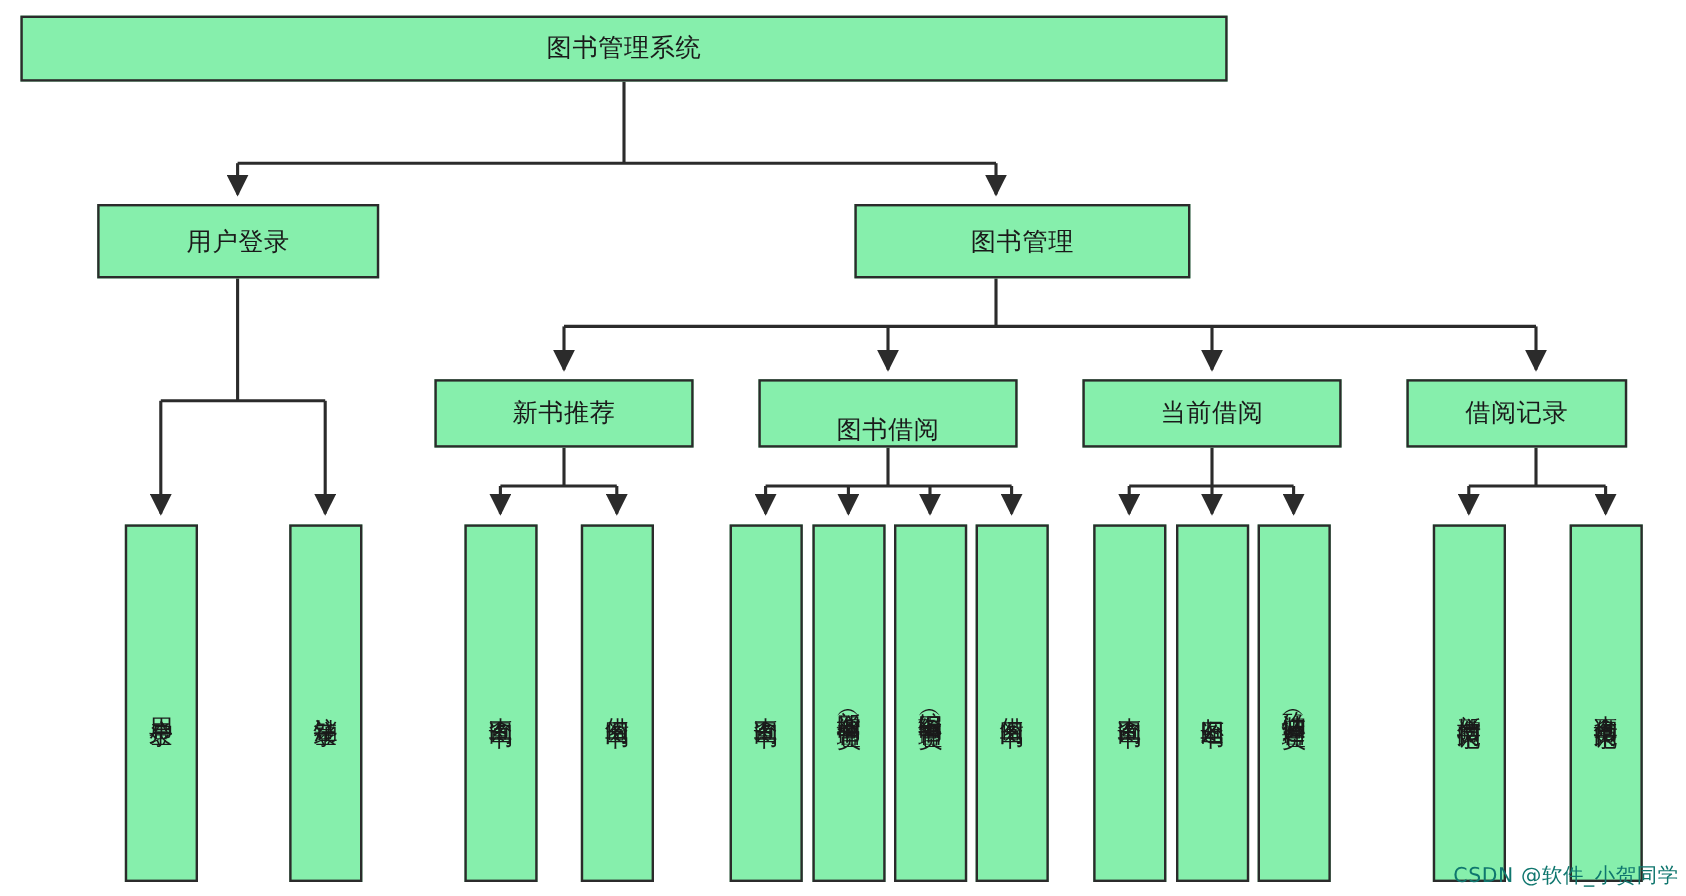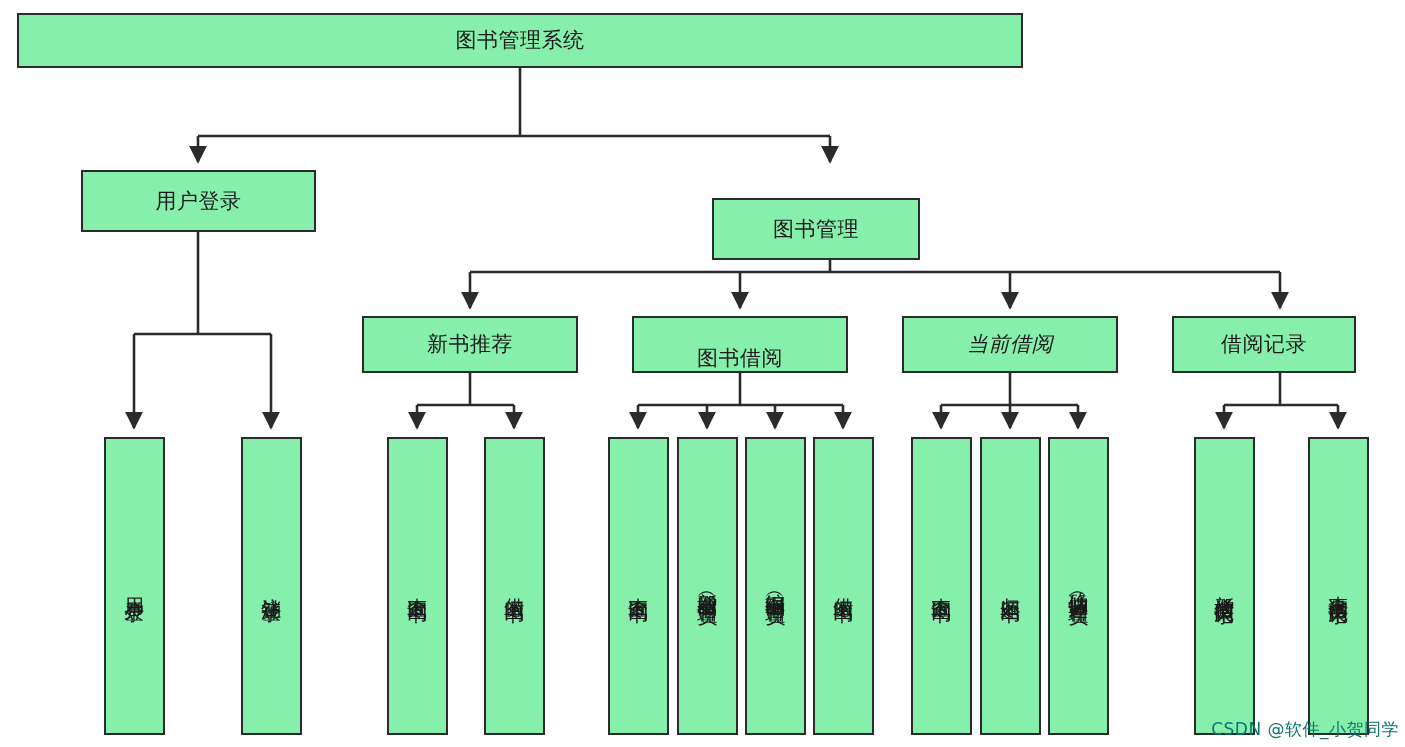--- a/index.html
+++ b/index.html
@@ -128,31 +128,31 @@
     </g>
   </svg>
 
   <div class="node root horizontal" style="left:17px; top:13px; width:1006px; height:55px;">
     <span class="node-label">图书管理系统</span>
   </div>
 
   <div class="node horizontal" style="left:81px; top:170px; width:235px; height:62px;">
     <span class="node-label">用户登录</span>
   </div>
-  <div class="node horizontal" style="left:712px; top:170px; width:208px; height:62px;margin-top:28px;">
+  <div class="node horizontal" style="left:712px; top:170px; width:280px; height:62px;">
     <span class="node-label">图书管理</span>
   </div>
 
   <div class="node horizontal" style="left:362px; top:316px; width:216px; height:57px;">
     <span class="node-label">新书推荐</span>
   </div>
   <div class="node horizontal" style="left:632px; top:316px; width:216px; height:57px;align-items:flex-end;">
     <span class="node-label">图书借阅</span>
   </div>
-  <div class="node horizontal" style="left:902px; top:316px; width:216px; height:57px;font-style:italic;">
+  <div class="node horizontal" style="left:902px; top:316px; width:216px; height:57px;">
     <span class="node-label">当前借阅</span>
   </div>
   <div class="node horizontal" style="left:1172px; top:316px; width:184px; height:57px;align-items:center;">
     <span class="node-label">借阅记录</span>
   </div>
 
   <div class="node vertical" style="left:104px; top:437px; width:61px; height:298px;">
     <span class="node-label">用户登录</span>
   </div>
   <div class="node vertical" style="left:241px; top:437px; width:61px; height:298px;">

